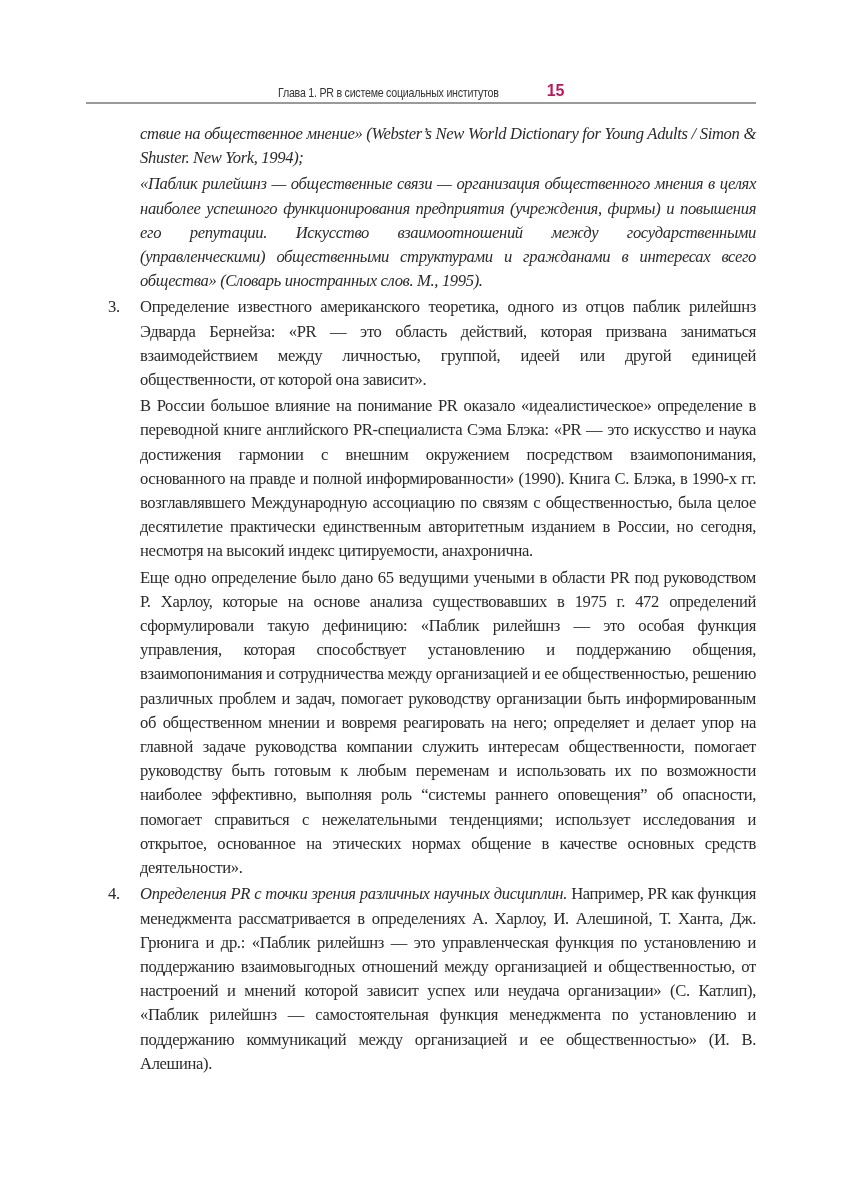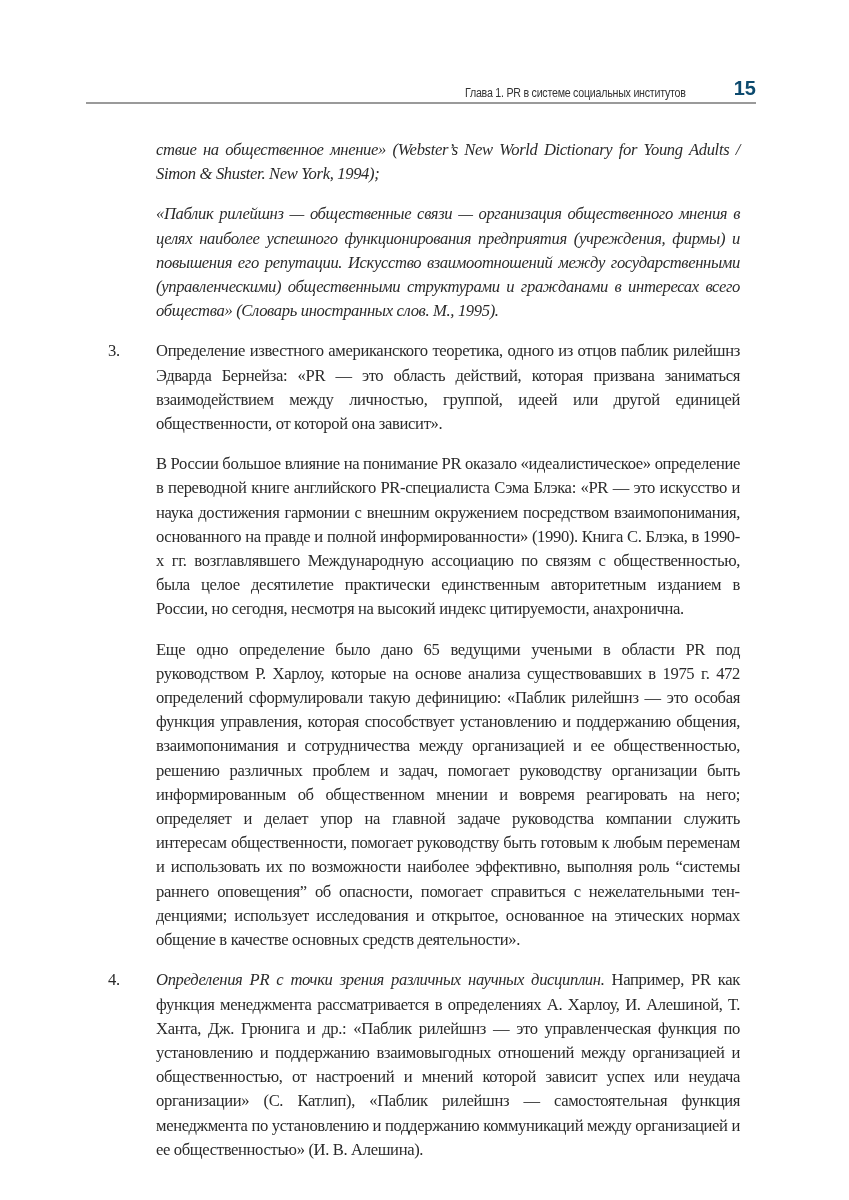--- a/index.html
+++ b/index.html
@@ -1,34 +1,34 @@
 <!DOCTYPE html>
 <html><head>
 <meta charset="utf-8">
 <style>
   html, body { margin: 0; padding: 0; background: #ffffff; }
   body { width: 849px; height: 1200px; position: relative; overflow: hidden; color: #2a2a2a; }
   .header {
     position: absolute; left: 86px; top: 78px; width: 670px; height: 22px;
-    display: flex; justify-content: flex-end; align-items: flex-end;
+    display: flex; justify-content: center; align-items: flex-end;
   }
   .header .title {
     font-family: "Liberation Sans", sans-serif; font-size: 13px; letter-spacing: -0.3px;
     transform: scaleX(0.82); transform-origin: left bottom; color: #333;
   }
   .header .pagenum {
-    font-family: "Liberation Sans", sans-serif; font-size: 20px; font-weight: bold; color: #0c4a6e;
+    font-family: "Liberation Sans", sans-serif; font-size: 16px; font-weight: bold; color: #be185d;
   }
   .rule { position: absolute; left: 86px; top: 102px; width: 670px; height: 2px; background: #9a9a9a; }
   .content {
     position: absolute; left: 108px; top: 122px; width: 648px;
     font-family: "Liberation Serif", serif; font-size: 16.6px; line-height: 24.2px;
     text-align: justify; letter-spacing: -0.35px; hyphens: manual;
   }
-  .content p { margin: 16px; }
+  .content p { margin: 0; }
   .indent-block { padding-left: 32px; }
   .ital { font-style: italic; }
   .gap { margin-top: 2px !important; }
   .item { position: relative; padding-left: 32px; }
   .item .num { position: absolute; left: 0; top: 0; }
 </style>
 </head>
 <body>
 
 <div class="header">

